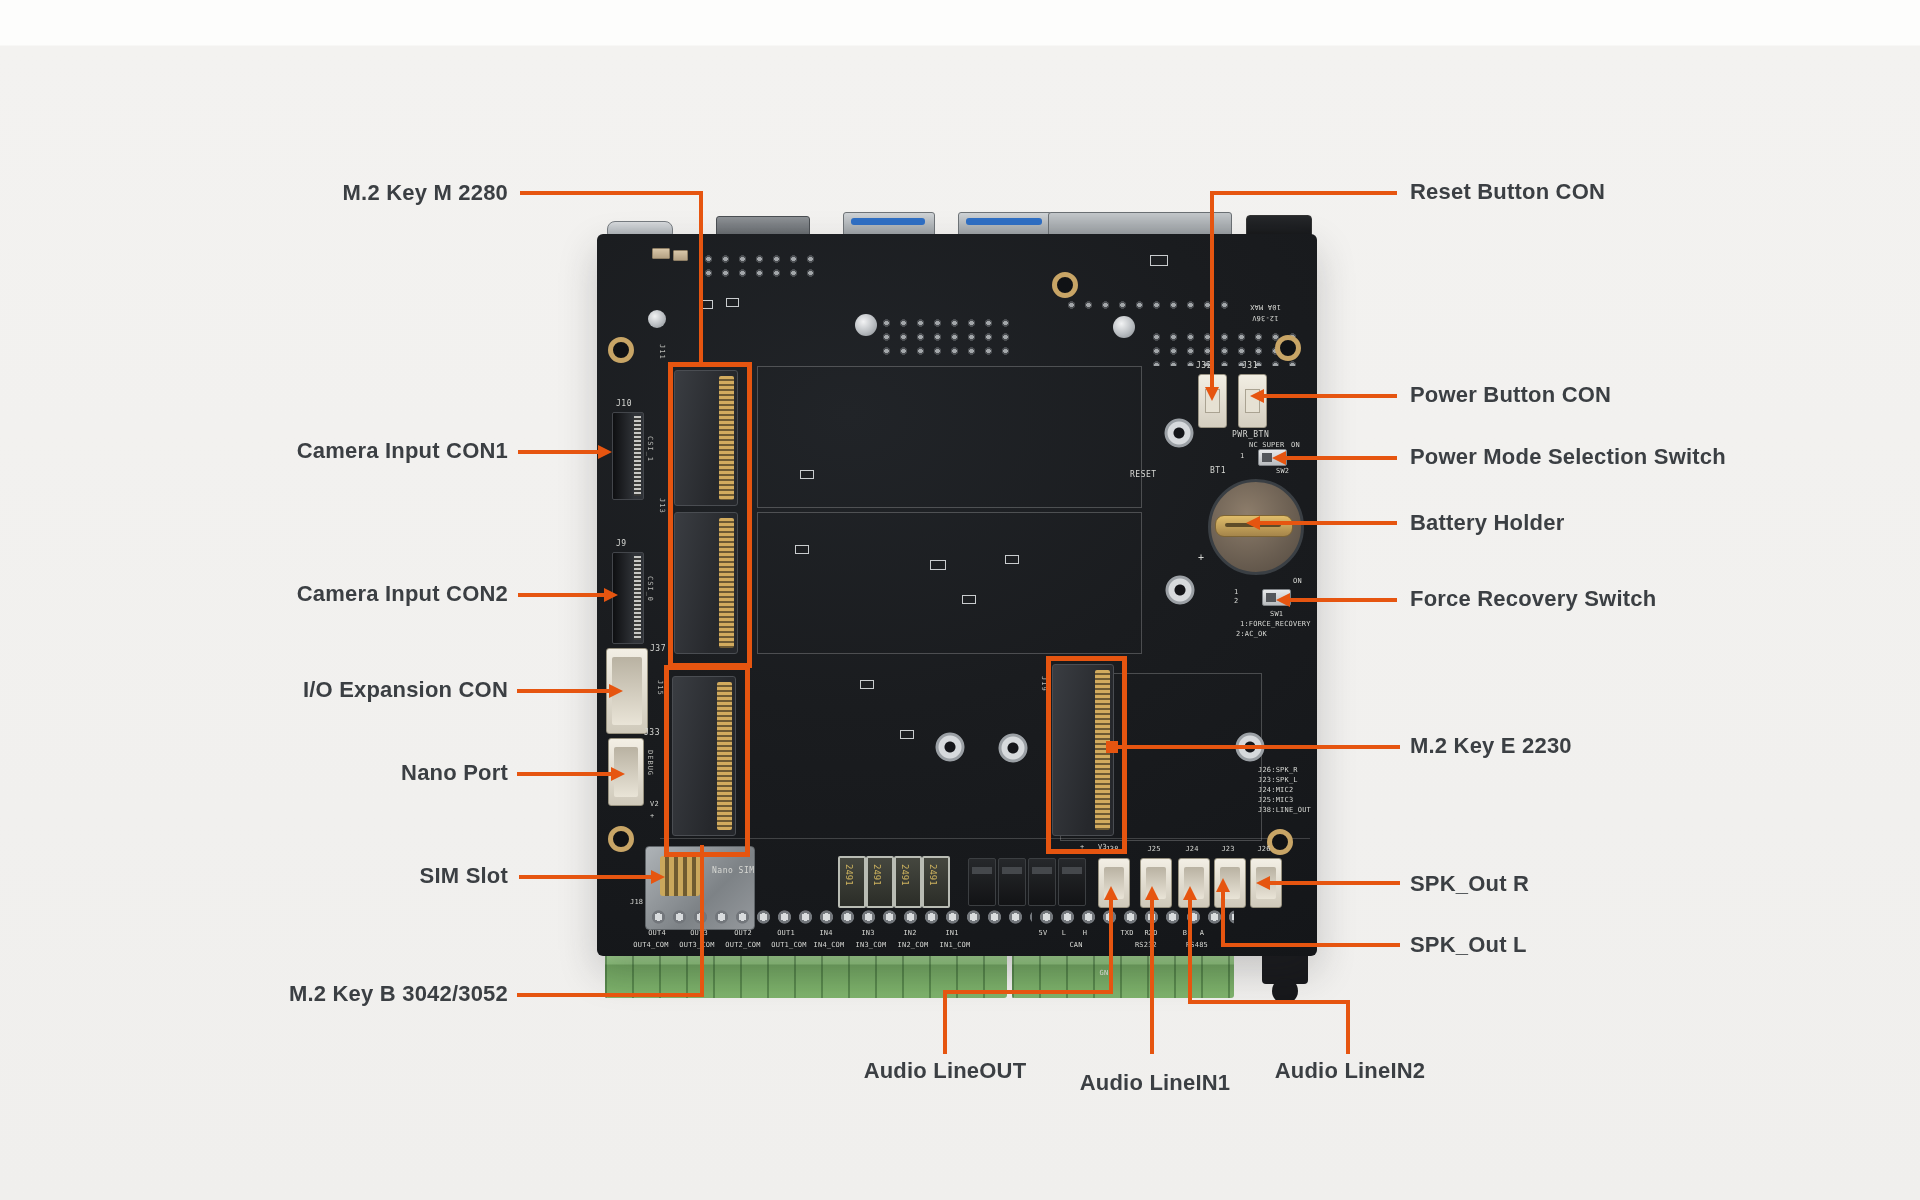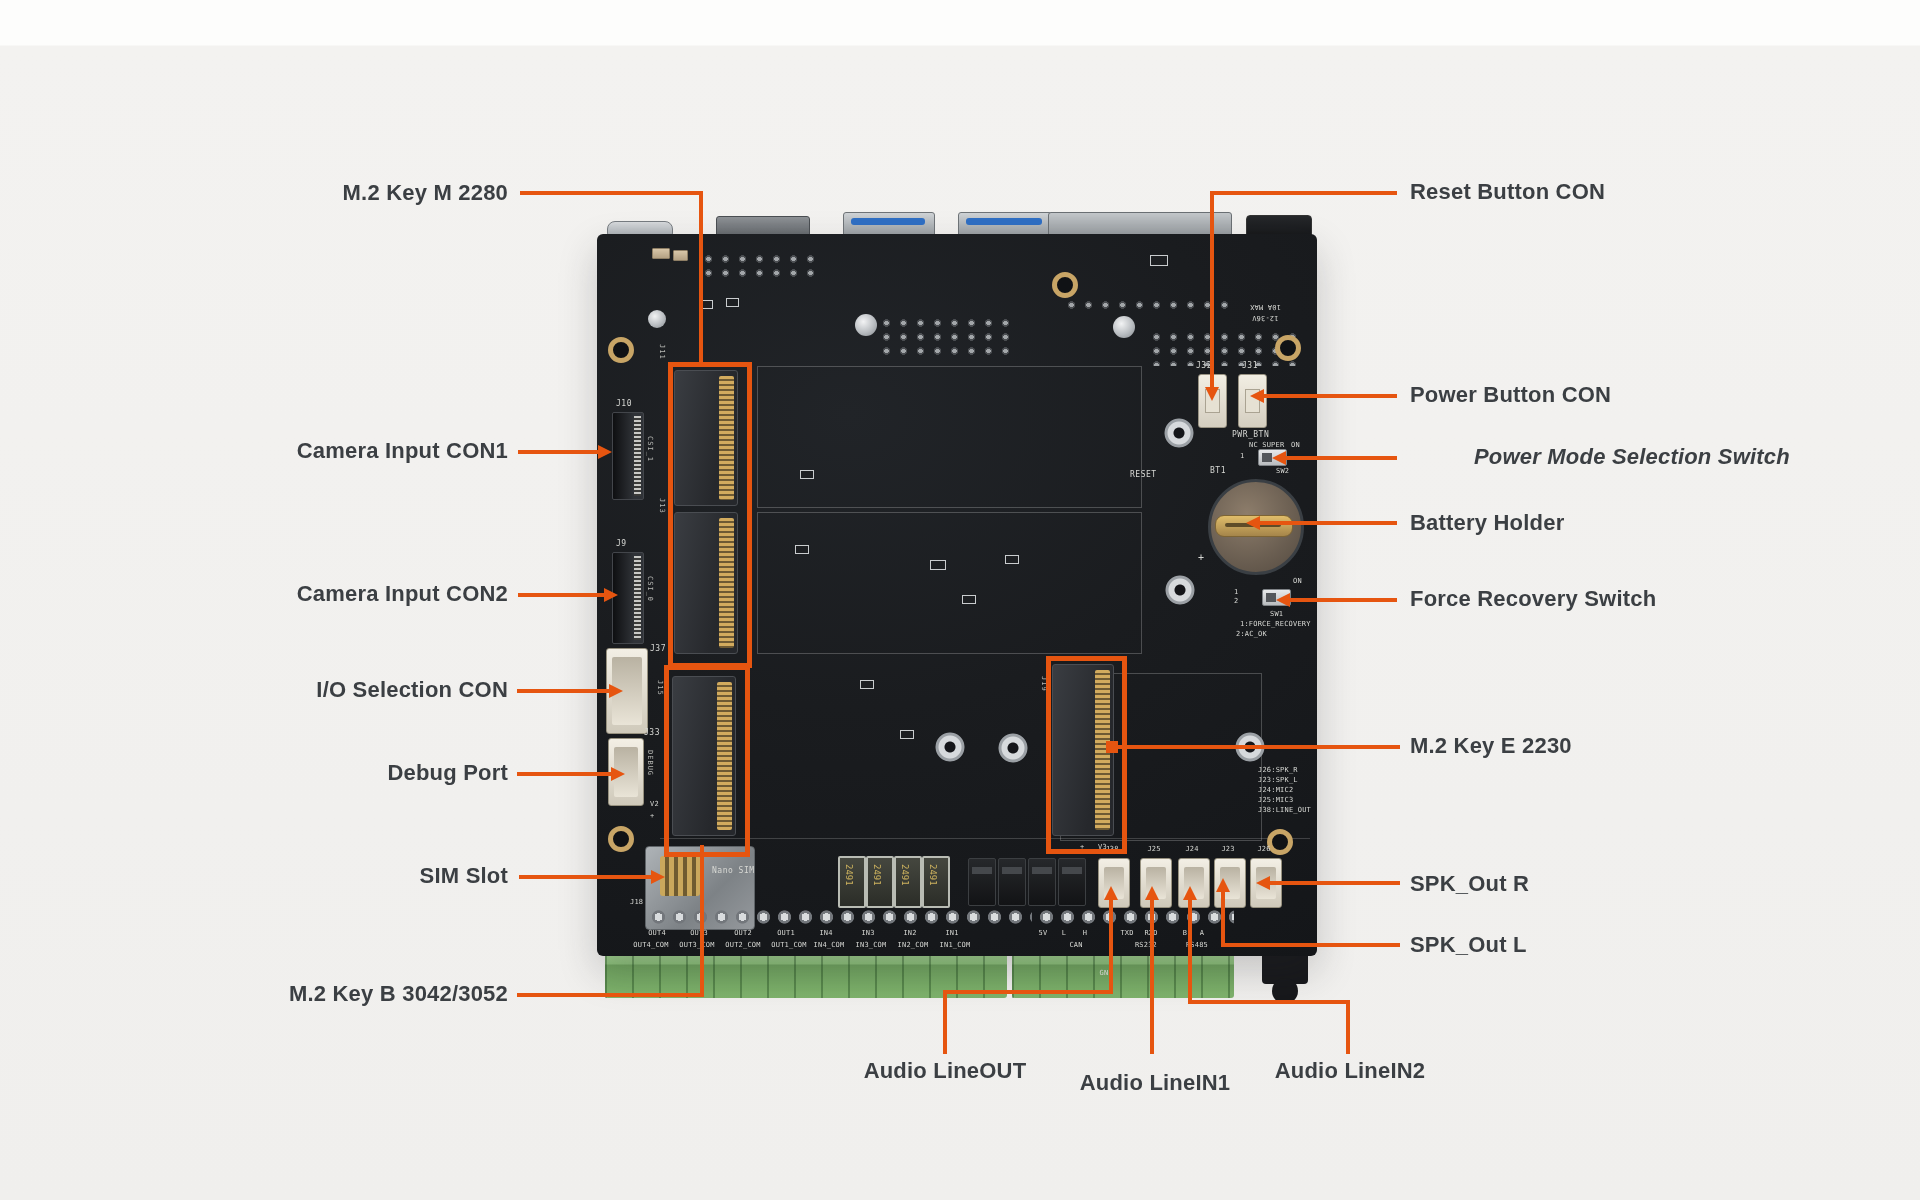--- a/index.html
+++ b/index.html
@@ -342,27 +342,27 @@
   <div class="ar u" style="left:1145px;top:886px;"></div>
 
   <div class="ld" style="left:1188px;top:898px;width:4px;height:106px;"></div>
   <div class="ld" style="left:1188px;top:1000px;width:162px;height:4px;"></div>
   <div class="ld" style="left:1346px;top:1000px;width:4px;height:54px;"></div>
   <div class="ar u" style="left:1183px;top:886px;"></div>
 
   <span class="lbl" style="right: 1412px; top: 180px; color: rgb(59, 63, 67);">M.2 Key M 2280</span>
   <span class="lbl" style="right: 1412px; top: 438px; color: rgb(59, 63, 67);">Camera Input CON1</span>
   <span class="lbl" style="right: 1412px; top: 581px; color: rgb(59, 63, 67);">Camera Input CON2</span>
-  <span class="lbl" style="right: 1412px; top: 677px; color: rgb(59, 63, 67);">I/O Selection CON</span>
-  <span class="lbl" style="right: 1412px; top: 760px; color: rgb(59, 63, 67);">Debug Port</span>
+  <span class="lbl" style="right: 1412px; top: 677px; color: rgb(59, 63, 67);">I/O Expansion CON</span>
+  <span class="lbl" style="right: 1412px; top: 760px; color: rgb(59, 63, 67);">Nano Port</span>
   <span class="lbl" style="right: 1412px; top: 863px; color: rgb(59, 63, 67);">SIM Slot</span>
   <span class="lbl" style="right: 1412px; top: 981px; color: rgb(59, 63, 67);">M.2 Key B 3042/3052</span>
   <span class="lbl" style="left: 1410px; top: 179px; color: rgb(59, 63, 67);">Reset Button CON</span>
   <span class="lbl" style="left: 1410px; top: 382px; color: rgb(59, 63, 67);">Power Button CON</span>
-  <span class="lbl" style="left: 1474px; top: 444px; color: rgb(59, 63, 67); font-style: italic;">Power Mode Selection Switch</span>
+  <span class="lbl" style="left: 1410px; top: 444px; color: rgb(59, 63, 67);">Power Mode Selection Switch</span>
   <span class="lbl" style="left: 1410px; top: 510px; color: rgb(59, 63, 67);">Battery Holder</span>
   <span class="lbl" style="left: 1410px; top: 586px; color: rgb(59, 63, 67);">Force Recovery Switch</span>
   <span class="lbl" style="left: 1410px; top: 733px; color: rgb(59, 63, 67);">M.2 Key E 2230</span>
   <span class="lbl" style="left: 1410px; top: 871px; color: rgb(59, 63, 67);">SPK_Out R</span>
   <span class="lbl" style="left: 1410px; top: 932px; color: rgb(59, 63, 67);">SPK_Out L</span>
   <span class="lbl" style="left: 945px; top: 1058px; transform: translateX(-50%); color: rgb(59, 63, 67);">Audio LineOUT</span>
   <span class="lbl" style="left: 1155px; top: 1058px; transform: translateX(-50%); color: rgb(59, 63, 67); margin-top: 12px;">Audio LineIN1</span>
   <span class="lbl" style="left: 1350px; top: 1058px; transform: translateX(-50%); color: rgb(59, 63, 67);">Audio LineIN2</span>
 
 </div>

